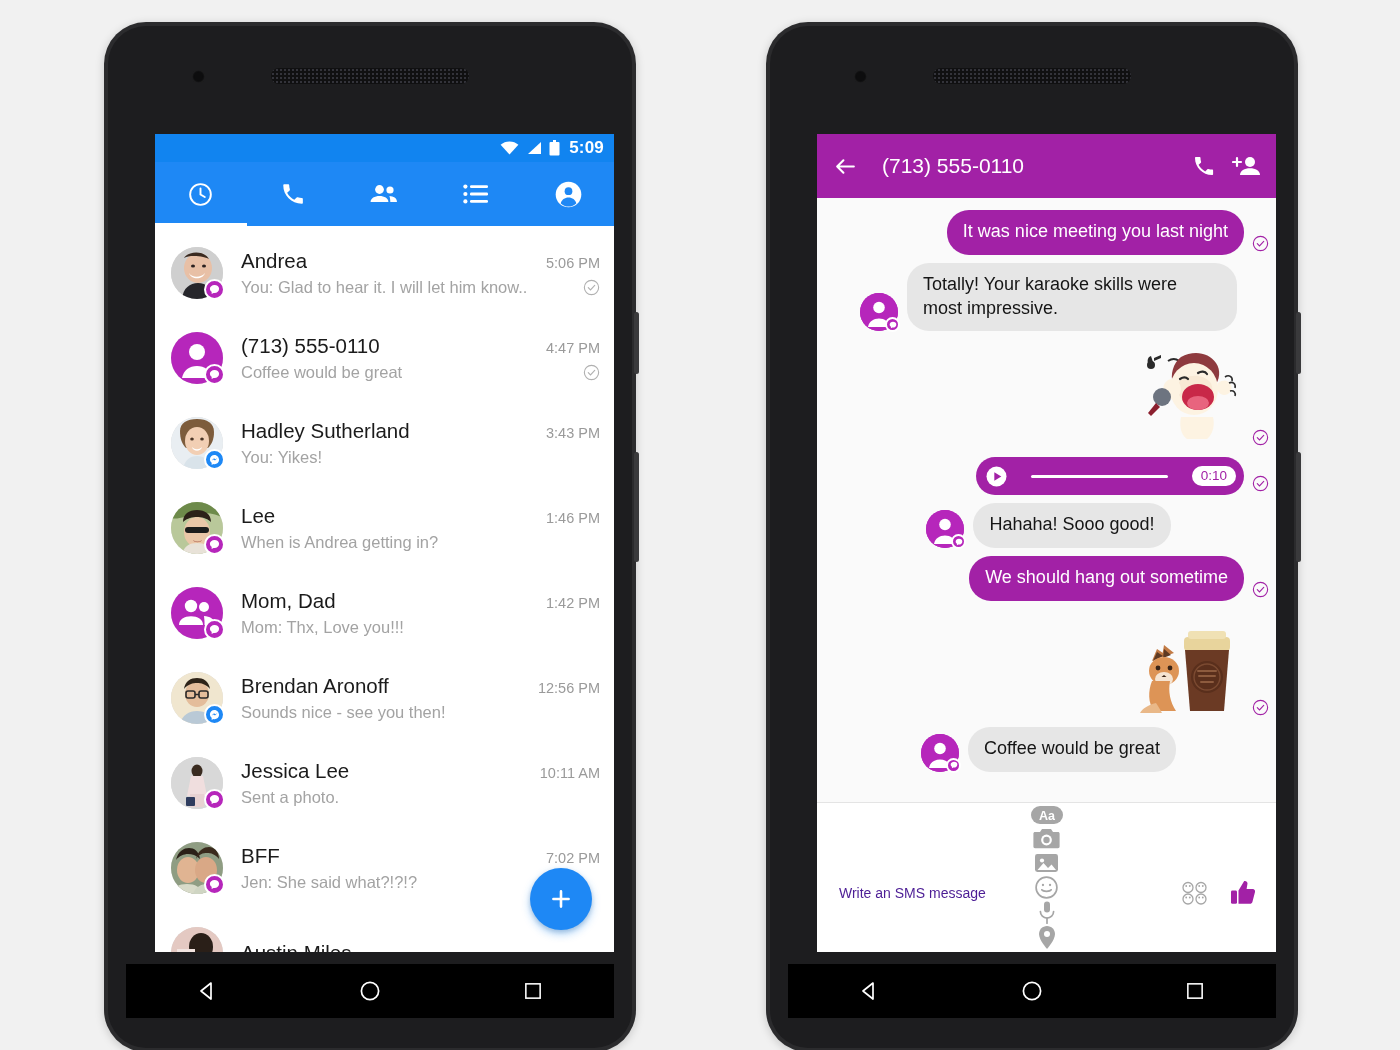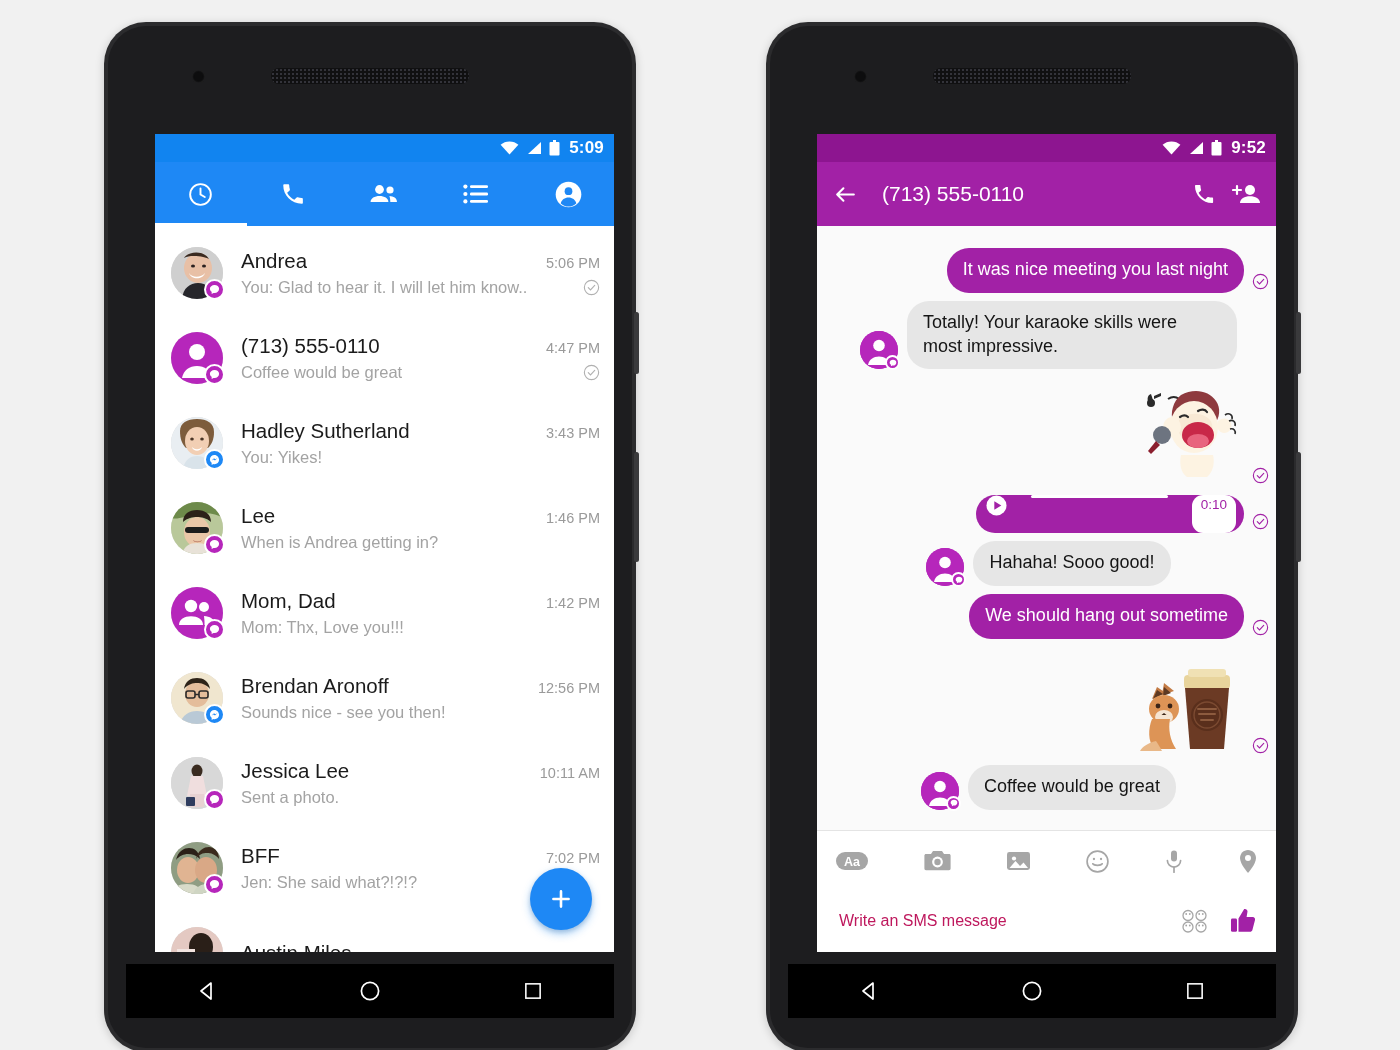--- a/index.html
+++ b/index.html
@@ -168,21 +168,21 @@
     flex: 1; color: #fff; font-size: 21px; margin-left: 8px;
     white-space: nowrap; overflow: hidden; text-overflow: ellipsis;
   }
   .th-icon { cursor: pointer; display: flex; align-items:center; justify-content:center; }
   .th-icon svg { display:block; }
 
   
   .thread {
     background: #fafafa;
     height: calc(100% - 64px - 28px - 122px);
-    padding: 18px 0 6px 0;
+    padding: 8px 0 6px 0;
     overflow: hidden;
     position: relative;
   }
   .row { display: flex; align-items: flex-end; padding: 4px 6px 4px 10px; }
   .row.out { justify-content: flex-end; }
   .row.in  { justify-content: center; }
 
   .msg-avatar { position: relative; width: 38px; height: 38px; flex: 0 0 38px; margin-right: 9px; }
   .msg-avatar .avatar { width: 38px; height: 38px; background: #b626bb; }
   .msg-avatar .badge { width: 15px; height: 15px; right: -2px; bottom: -1px; }
@@ -201,44 +201,44 @@
   .tick { width: 18px; flex: 0 0 18px; margin-left: 8px; margin-bottom: 3px; }
   .tick svg { display:block; }
 
   .sticker { width: 118px; height: 110px; }
   .sticker svg { display:block; width:100%; height:100%; }
 
   .audio {
     background: #a221a6;
     border-radius: 22px;
     width: 268px; height: 38px;
-    display: flex; 
+    display: flex; align-items: center;
     padding: 0 8px 0 10px;
     gap: 24px;
   }
   .audio-play { width: 21px; height: 21px; flex: 0 0 21px; }
   .audio-track { flex: 1; height: 3px; background: #ffffff; border-radius: 2px; }
   .audio-dur {
     background: #fff; color: #a221a6; font-size: 13.5px;
     border-radius: 11px; padding: 2px 9px 3px; font-weight: 500;
   }
 
   
   .composer { background: #fff; border-top: 1px solid #e4e4e4; height: 122px; }
   .comp-icons {
     height: 60px; display: flex; align-items: center;
-    justify-content: space-between; padding: 0 18px;
+    justify-content: flex-start; padding: 0 18px; flex-direction: column;
   }
   .comp-icon { cursor: pointer; display:flex; align-items:center; justify-content:center; }
   .comp-icon svg { display:block; }
   .comp-input-row {
     height: 60px; display: flex; align-items: center;
     padding: 0 18px 0 22px; gap: 14px;
   }
-  .comp-placeholder { flex: 1; font-size: 16px; color: #be185d; cursor: text; }
+  .comp-placeholder { flex: 1; font-size: 14px; color: #4c1d95; cursor: text; }
   .comp-right { display:flex; align-items:center; gap: 18px; }
 </style>
 </head>
 <body>
 
 <div class="stage">
 
   <div class="phone left">
     <div class="phone-inner"></div>
     <div class="bezel-cam"></div>
@@ -608,39 +608,20 @@
 
   <div class="phone right">
     <div class="phone-inner"></div>
     <div class="bezel-cam"></div>
     <div class="bezel-speaker"></div>
     <div class="side-btn a"></div>
     <div class="side-btn b"></div>
 
     <div class="screen">
 
-      <div class="statusbar purple">
-        <span class="ico-wifi">
-          <svg viewBox="0 0 19 14">
-              <path d="M9.5 13.5L0.6 3.8C3.0 1.7 6.1 0.5 9.5 0.5s6.5 1.2 8.9 3.3L9.5 13.5z" fill="#fff"></path>
-            </svg>
-        </span>
-        <span class="ico-sig">
-          <svg viewBox="0 0 16 14">
-              <path d="M15 1v12H2L15 1z" fill="#fff"></path>
-            </svg>
-        </span>
-        <span class="ico-bat">
-          <svg viewBox="0 0 11 16">
-              <rect x="4" y="0" width="3" height="2" fill="#fff"></rect>
-              <rect x="0.5" y="2" width="10" height="13.5" rx="1" fill="#fff"></rect>
-            </svg>
-        </span>
-        <span class="sb-clock">9:52</span>
-      </div>
 
       <div class="thread-header">
         <span class="th-icon">
           <svg width="25" height="25" viewBox="0 0 24 24" fill="none" stroke="#fff" stroke-width="2" stroke-linecap="round" stroke-linejoin="round">
             <path d="M20 12H4M10 6l-6 6 6 6"></path>
           </svg>
         </span>
         <span class="th-title">(713) 555-0110</span>
         <span class="th-icon">
           <svg width="24" height="24" viewBox="0 0 24 24" fill="#fff">

